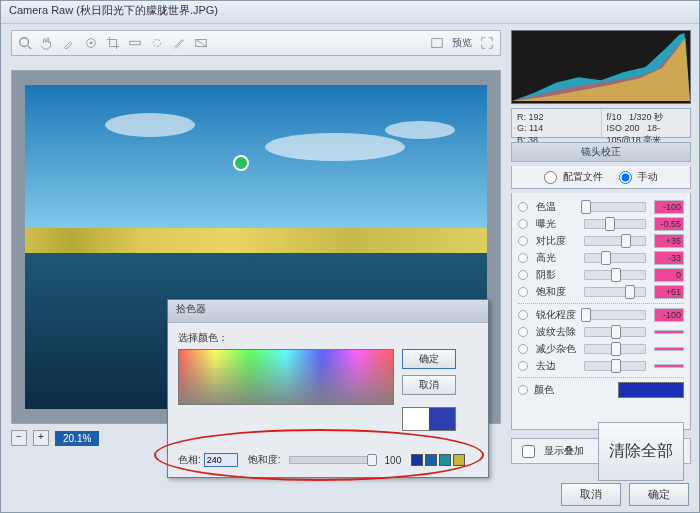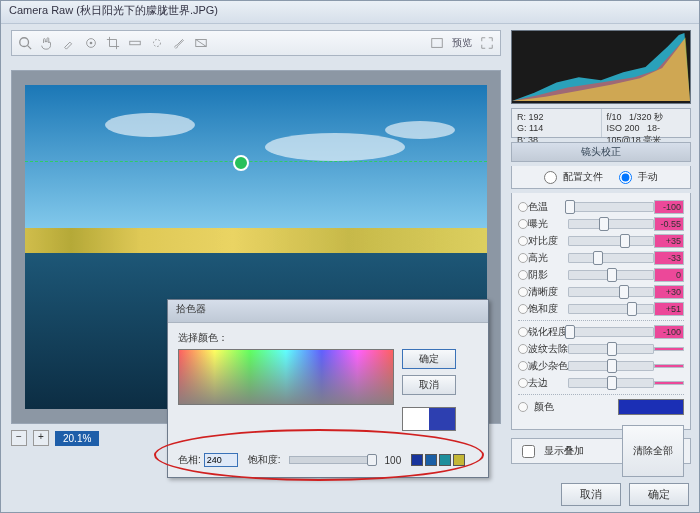--- a/index.html
+++ b/index.html
@@ -26,31 +26,31 @@
 .rightpanel{flex:1;padding:6px 8px 0 4px;box-sizing:border-box;display:flex;flex-direction:column;gap:4px}
 .histo{height:72px;background:#1a1a1a;border:1px solid #6a7684;position:relative;overflow:hidden}
 .histo svg{width:100%;height:100%}
 .readout{height:28px;display:flex;border:1px solid #a4afbd;background:#e8ecf1;font-size:9px}
 .readout .cell{flex:1;padding:3px 5px;border-right:1px solid #c3ccd6;line-height:1.25}
 .readout .cell:last-child{border-right:0}
 .panel-title{height:18px;background:linear-gradient(#d6deea,#c2cbd7);border:1px solid #a4afbd;text-align:center;font-size:10px;line-height:18px;color:#345}
 .radio-row{height:22px;border:1px solid #a4afbd;border-top:0;background:#eef1f5;display:flex;align-items:center;justify-content:center;gap:16px;font-size:10px}
 .radio-row input{margin:0 3px 0 0;vertical-align:middle}
 .sliders{border:1px solid #a4afbd;border-top:0;background:#eef1f5;padding:4px 6px;overflow:auto;flex:1}
-.slider-row{display:flex;align-items:center;gap:0;margin:3px 0}
+.slider-row{display:flex;align-items:center;gap:8px;margin:3px 0}
 .slider-dot{width:8px;height:8px;border-radius:50%;border:1px solid #aaa;background:#fafafa;flex-shrink:0}
 .slider-label{width:40px;font-size:10px;color:#333;white-space:nowrap;overflow:hidden;text-overflow:ellipsis}
 .slider-track{flex:1;height:8px;background:#dde2e8;border:1px solid #b5bec9;position:relative;border-radius:1px}
 .slider-thumb{position:absolute;top:-3px;width:8px;height:12px;background:#f4f6f9;border:1px solid #7f8b99;border-radius:2px}
 .slider-val{width:30px;text-align:right;font-size:9px;border:1px solid #b5bec9;background:#ec4899;padding:1px 2px;box-sizing:border-box}
 .hr{border-top:1px dotted #aab4c0;margin:4px 0}
 .swatch-row{display:flex;align-items:center;gap:6px;margin:4px 0}
 .colorbox{width:64px;height:14px;border:1px solid #777}
 .check-row{height:24px;border:1px solid #a4afbd;background:#eef1f5;display:flex;align-items:center;padding:0 6px;gap:6px;font-size:10px;margin-top:4px}
-.reset-btn{margin-left:auto;padding:18px 10px;border:1px solid #9aa6b5;background:linear-gradient(#f7f9fb,#e1e6ec);font-size:10px}
+.reset-btn{margin-left:auto;padding:18px 10px;border:1px solid #9aa6b5;background:linear-gradient(#f7f9fb,#e1e6ec);font-size:16px}
 .footer{position:absolute;bottom:6px;right:10px;display:flex;gap:8px}
 .btn{padding:3px 18px;border:1px solid #8a97a7;background:linear-gradient(#f7f9fb,#dde3ea);font-size:11px}
 .dialog{position:absolute;top:228px;left:155px;width:320px;background:#e8ecf1;border:1px solid #6d7a8b;box-shadow:2px 2px 4px rgba(0,0,0,.3)}
 .dialog-title{height:18px;background:linear-gradient(#d6deea,#bfc9d6);padding:2px 8px;font-size:10px;border-bottom:1px solid #aab4c0}
 .dialog-body{padding:8px 10px 10px 10px}
 .dlg-sub{font-size:10px;margin-bottom:4px}
 .dlg-row{display:flex;gap:8px}
 .picker{width:214px;height:54px;border:1px solid #777;background:linear-gradient(to right,#ff6060,#ffff60,#60ff60,#60ffff,#6060ff,#ff60ff,#ff6060)}
 .picker-grad{width:100%;height:100%;background:linear-gradient(to bottom,rgba(255,255,255,0),rgba(128,128,128,.9))}
 .dlg-btns{display:flex;flex-direction:column;gap:6px}
@@ -241,28 +241,20 @@
           <div class="slider-row">
     <span class="slider-dot"></span>
     <span class="slider-label">阴影</span>
     <div class="slider-track">
               <div class="slider-thumb" style="left:calc(50% - 4px)"></div>
             </div>
     <div class="slider-val">0</div>
   </div>
           <div class="slider-row">
     <span class="slider-dot"></span>
-    <span class="slider-label">清晰度</span>
-    <div class="slider-track">
-              <div class="slider-thumb" style="left:calc(64% - 4px)"></div>
-            </div>
-    <div class="slider-val">+30</div>
-  </div>
-          <div class="slider-row">
-    <span class="slider-dot"></span>
     <span class="slider-label">饱和度</span>
     <div class="slider-track">
               <div class="slider-thumb" style="left:calc(74% - 4px)"></div>
             </div>
     <div class="slider-val">+51</div>
   </div>
           <div class="hr"></div>
           <div class="slider-row">
     <span class="slider-dot"></span>
     <span class="slider-label">锐化程度</span>

